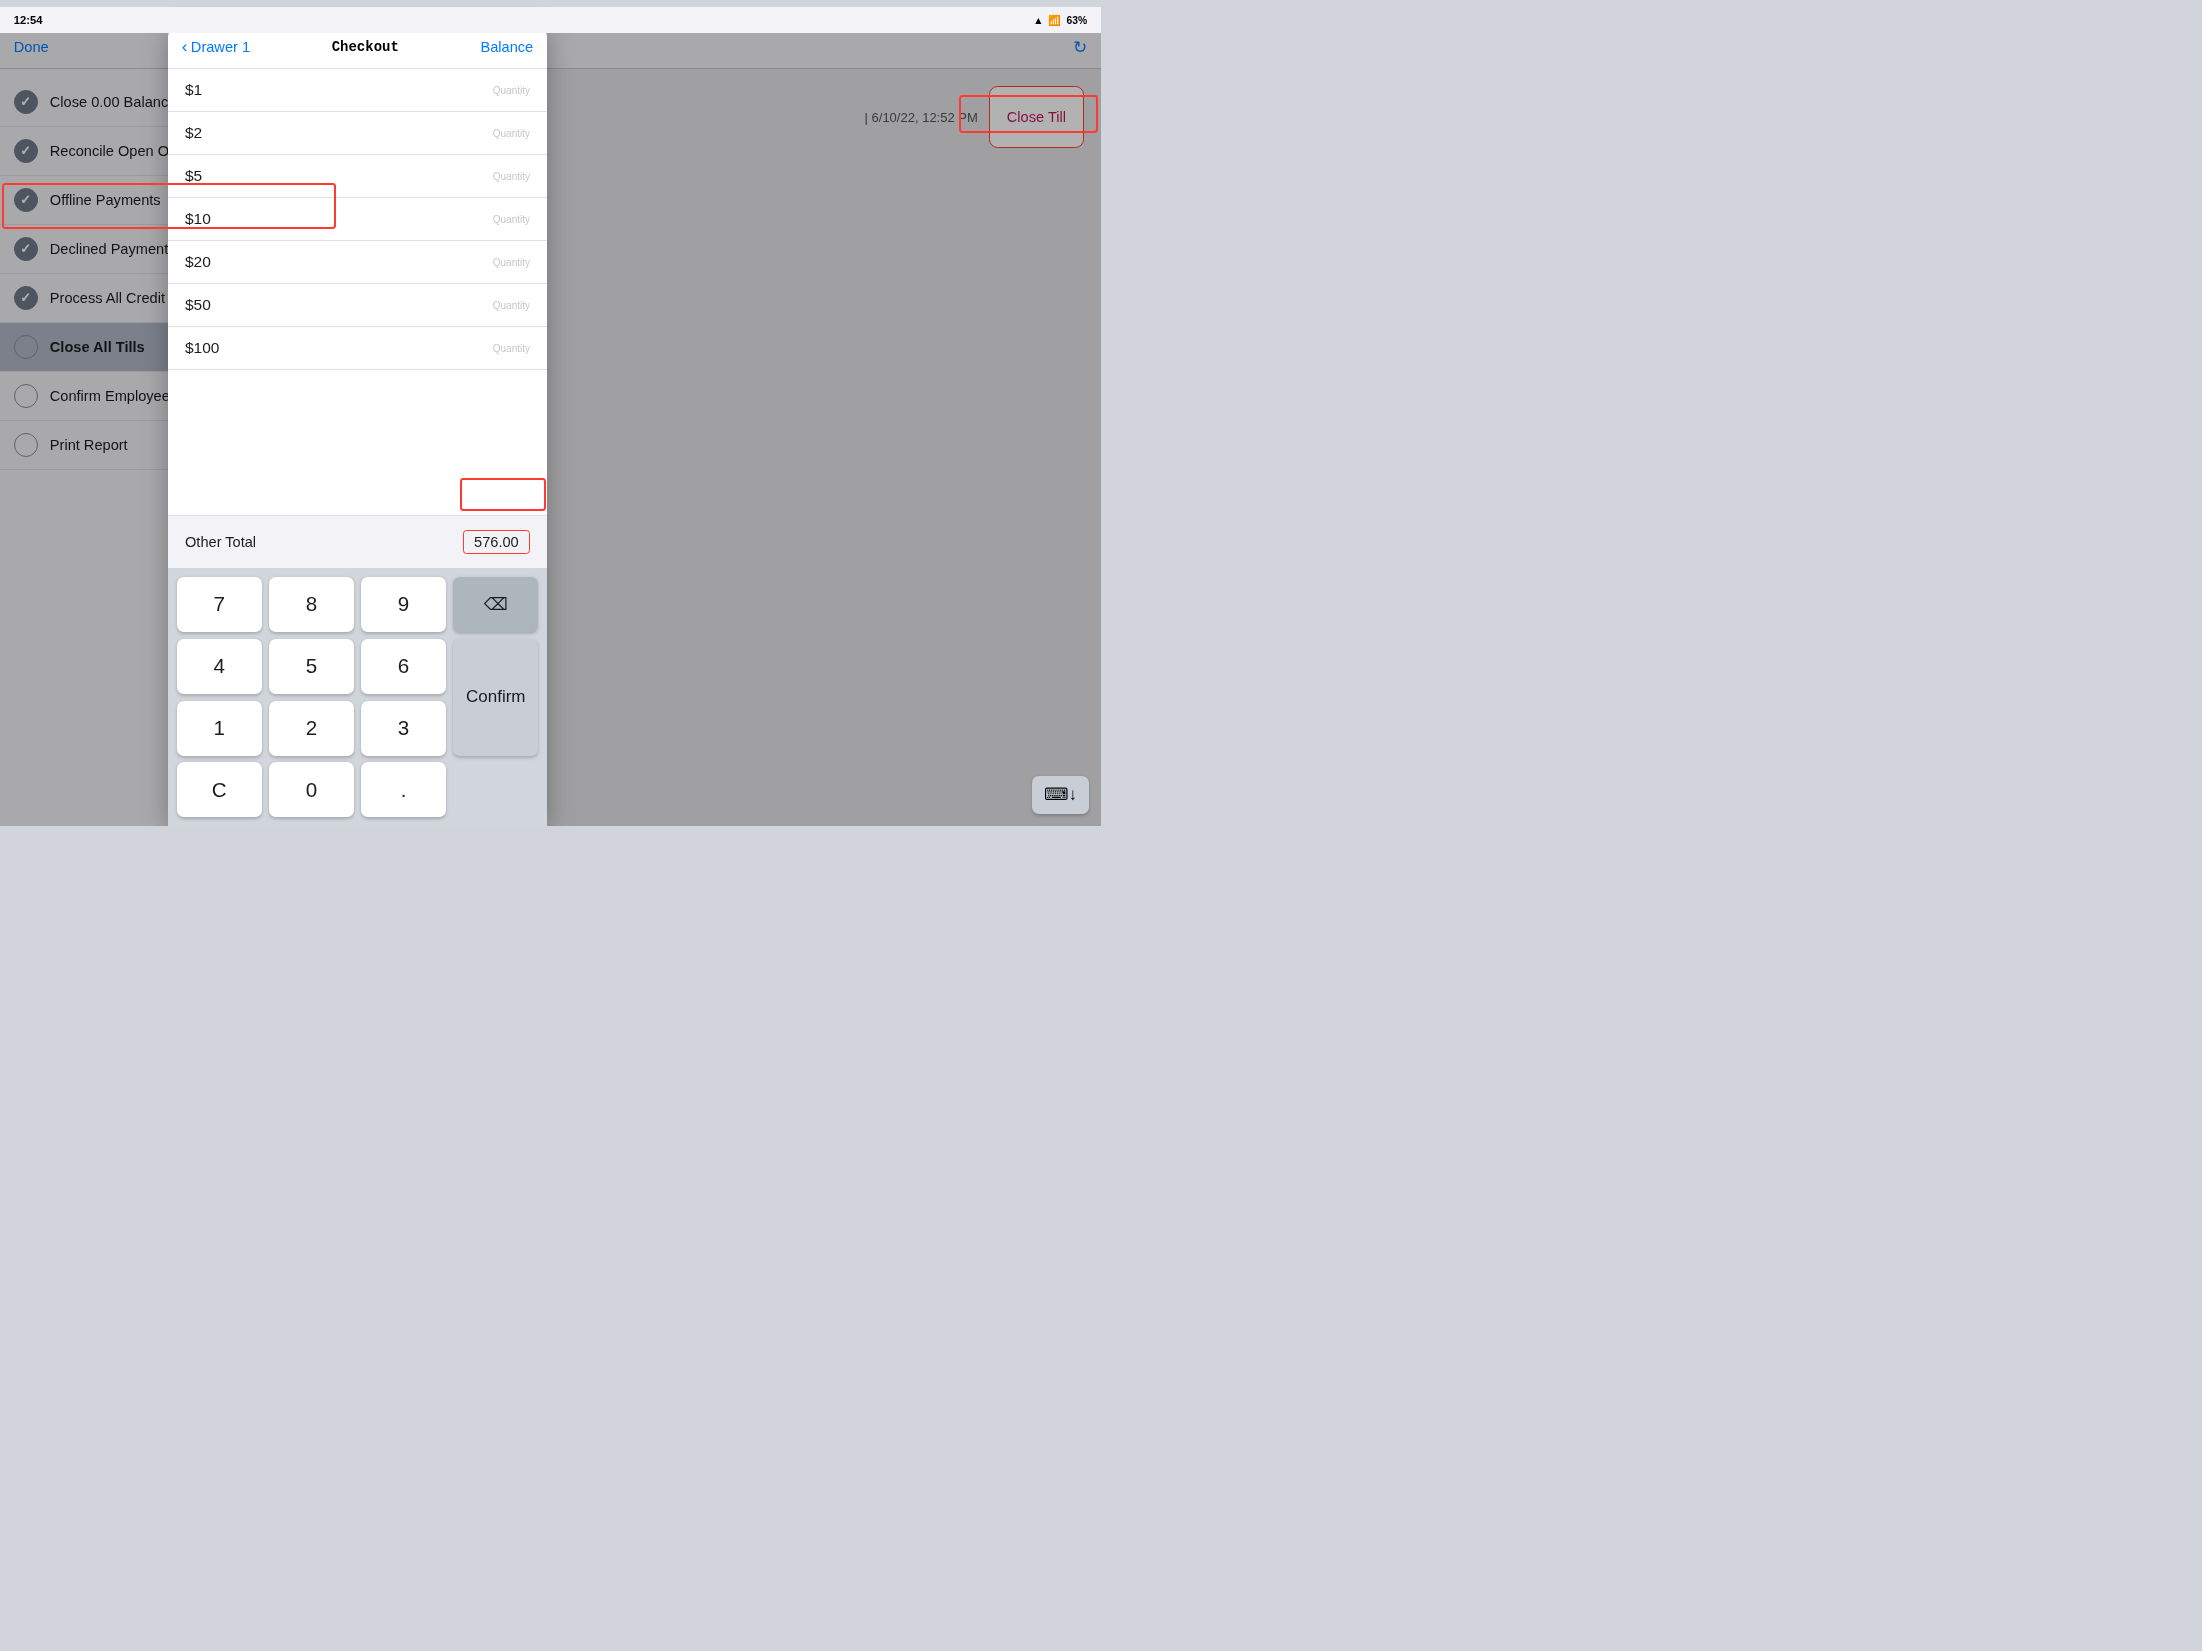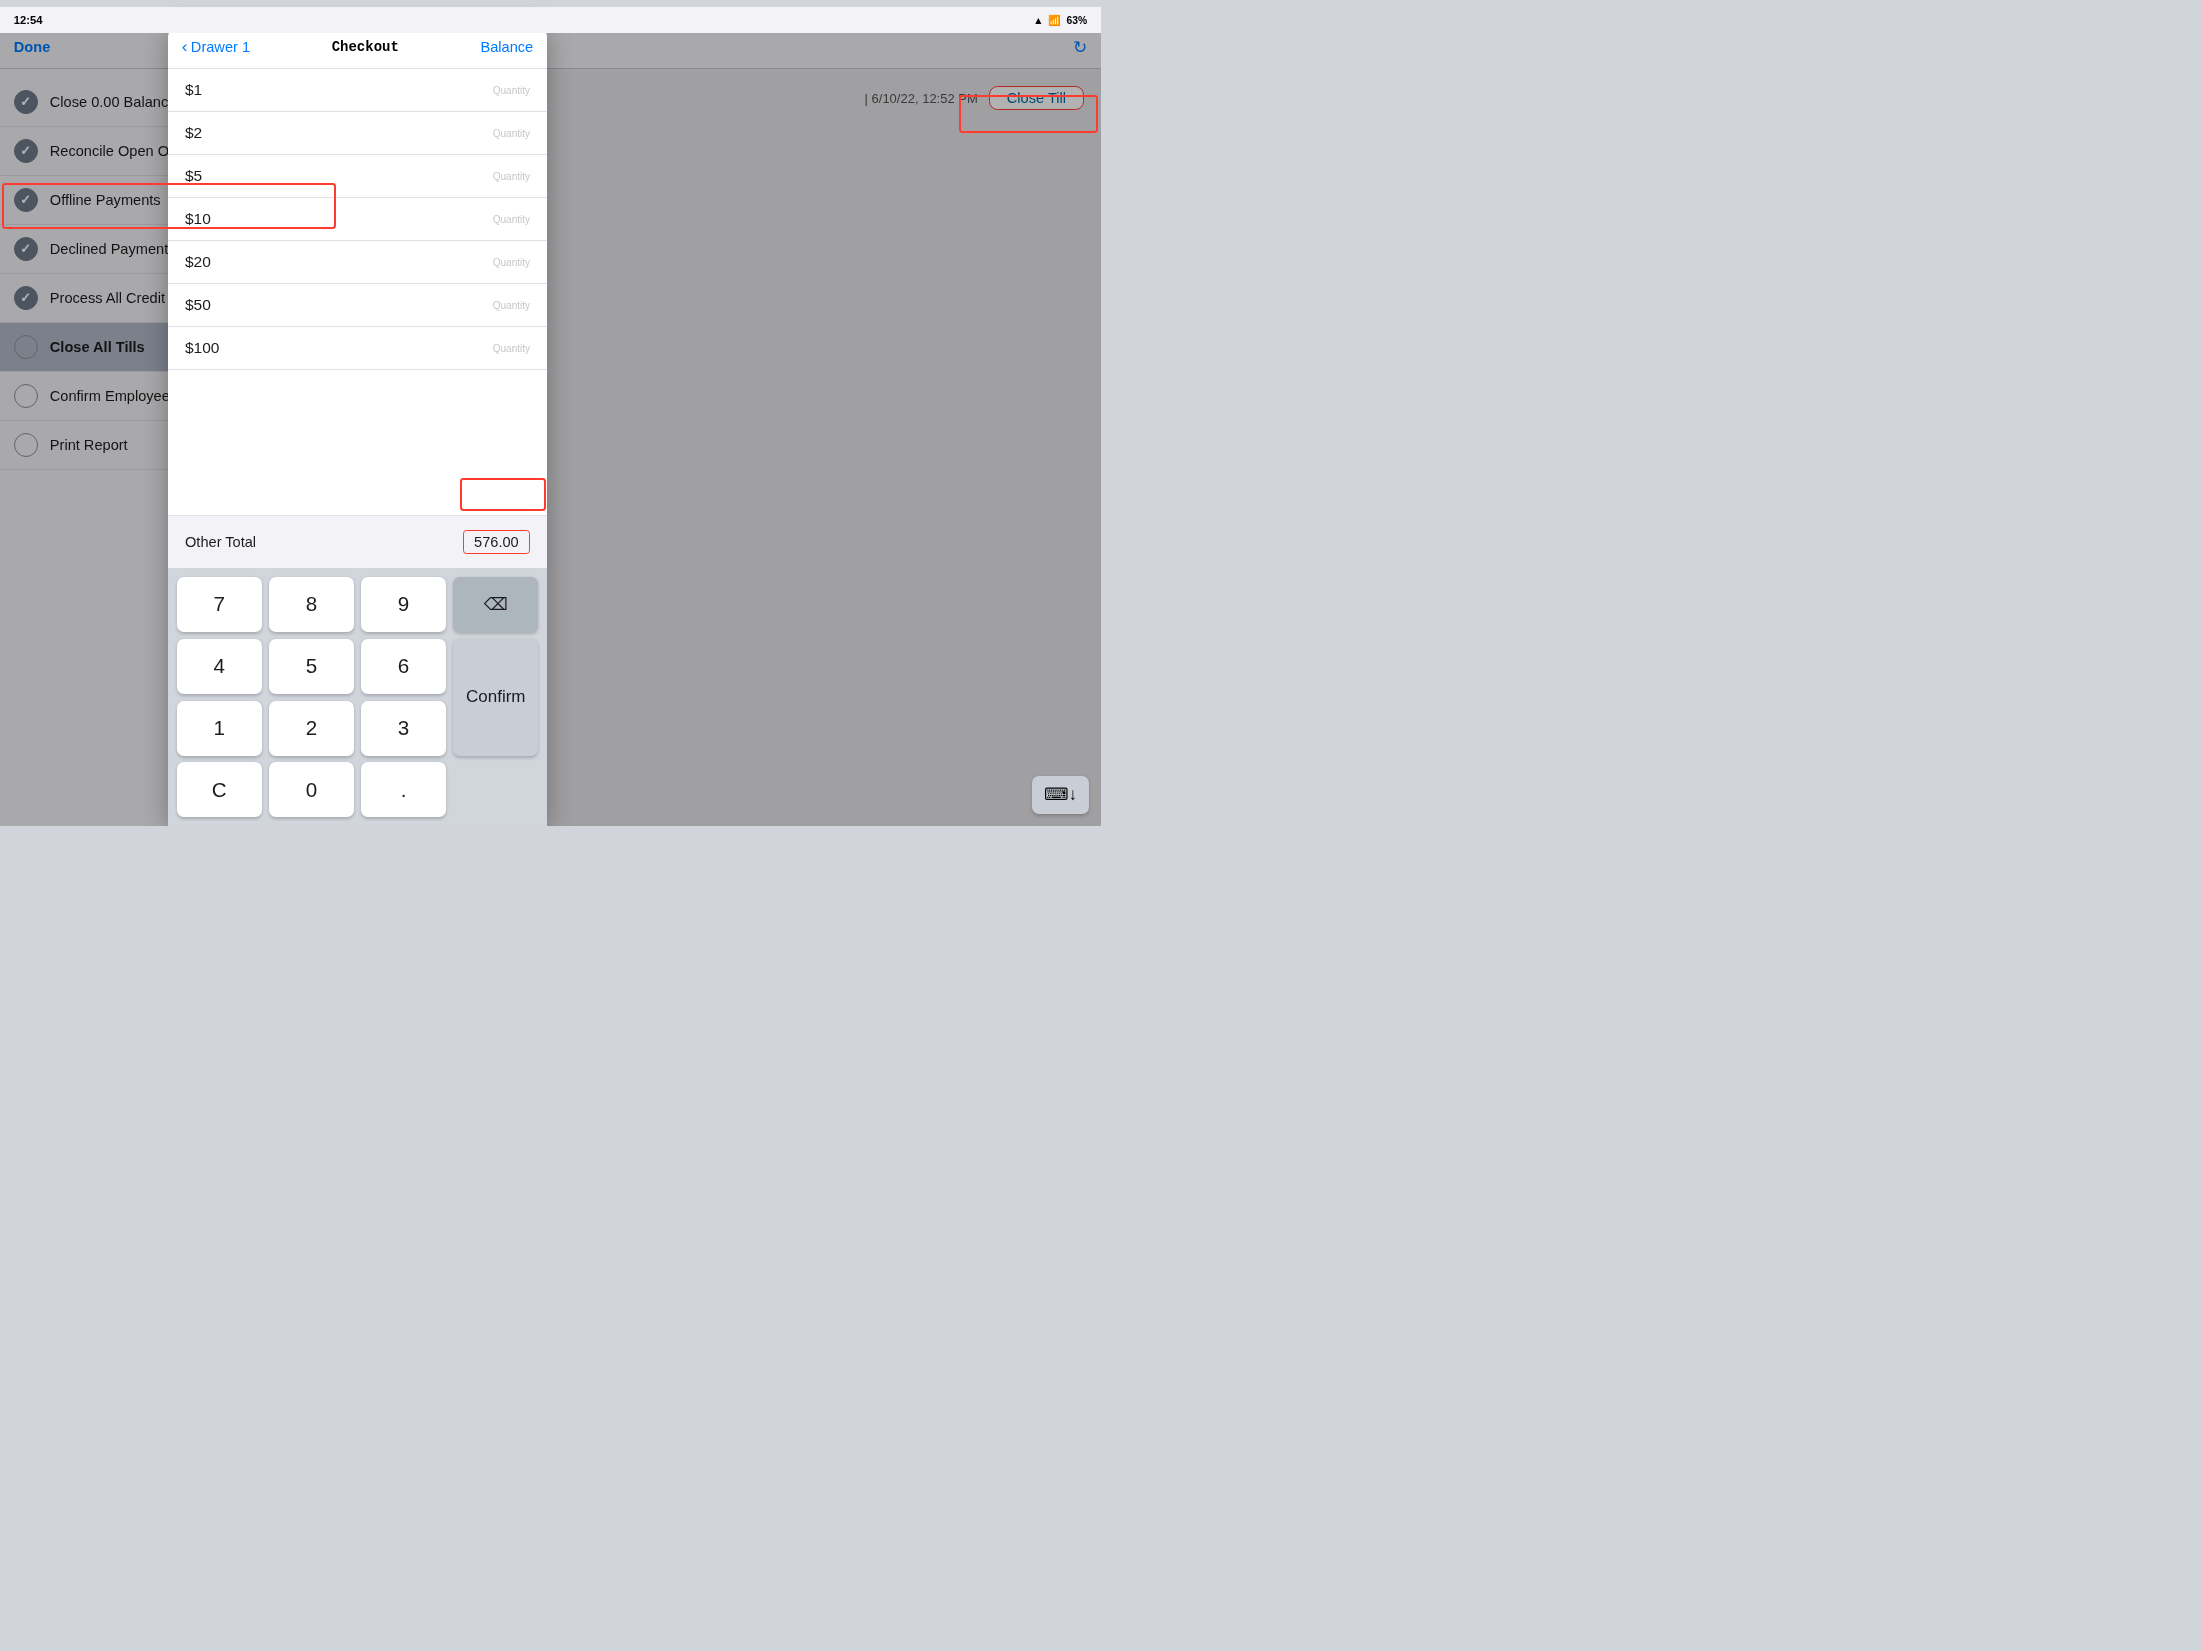--- a/index.html
+++ b/index.html
@@ -47,21 +47,21 @@
       border-bottom: 0.9px solid #c7c7cc;
       height: 43px;
       display: flex;
       align-items: center;
       padding: 0 13.8px;
       gap: 17px;
     }
     .bg-nav-done {
       color: #007aff;
       font-size: 14.6px;
-      font-weight: 700;
+      font-weight: 400;
     }
     .bg-nav-title {
       font-size: 14.6px;
       font-weight: 700;
       color: #000;
       flex: 1;
       text-align: center;
     }
     .bg-nav-help {
       color: #007aff;
@@ -149,23 +149,23 @@
       align-items: center;
       gap: 11px;
     }
     .date-label {
       font-size: 13px;
       color: #555;
     }
     .close-till-button {
       border: 1.7px solid #ff3b30;
       border-radius: 8.6px;
-      padding: 3px 17px;
+      padding: 22px 17px;
       background: white;
-      color: #0369a1;
+      color: #be185d;
       font-size: 14.6px;
       cursor: pointer;
       outline: none;
       text-align: center;
     }
 
     
     .modal-overlay {
       position: absolute;
       top: 26px; left: 0; right: 0; bottom: 0;

